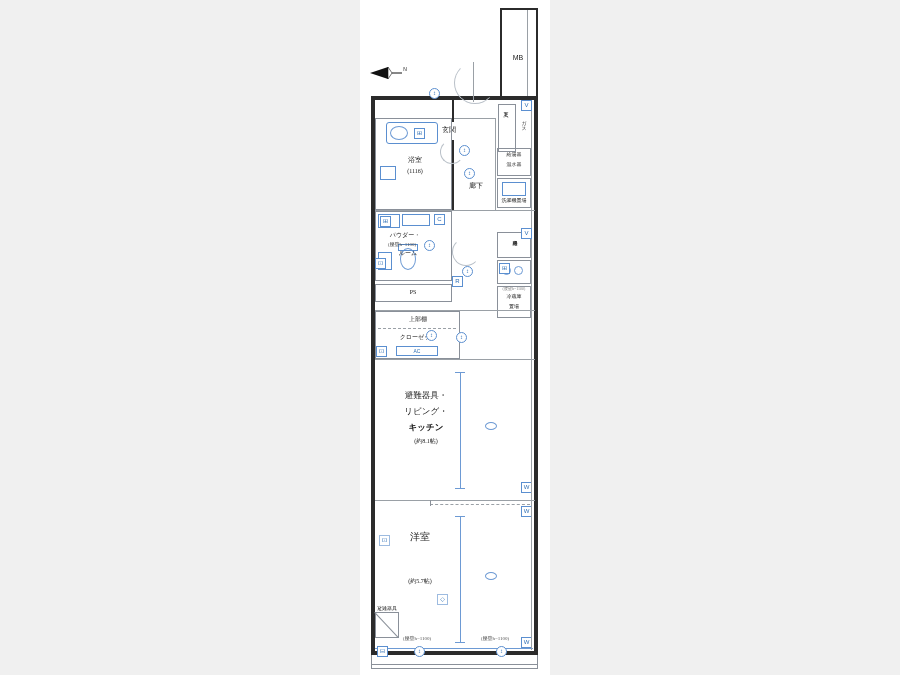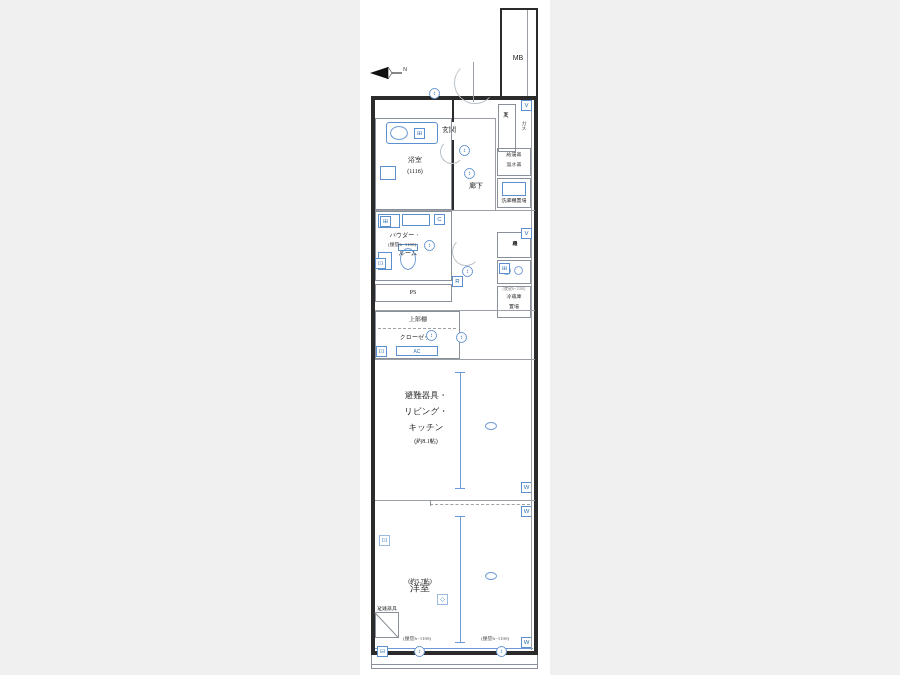--- a/index.html
+++ b/index.html
@@ -258,36 +258,36 @@
   <div class="lbl xsmall" style="left:384px; top:334px; width:68px;">クローゼット</div>
   <div class="bluestroke" style="left:396px; top:346px; width:42px; height:10px;"></div>
   <div class="lbl sans tiny blue" style="left:396px; top:348px; width:42px;">AC</div>
   <div class="smark" style="left:376px; top:346px;">⊡</div>
   <div class="cmark" style="left:456px; top:332px;">↕</div>
   <div class="cmark" style="left:426px; top:330px;">↕</div>
 
   <div class="thin" style="left:375px; top:359px; width:160px; height:1px;"></div>
   <div class="lbl med" style="left:378px; top:390px; width:96px;">避難器具・</div>
   <div class="lbl med" style="left:378px; top:406px; width:96px;">リビング・</div>
-  <div class="lbl med" style="left:378px; top:422px; width:96px;">キッチン</div>
+  <div class="lbl med" style="left:378px; top:422px; width:96px;font-weight:bold;">キッチン</div>
   <div class="lbl xsmall" style="left:378px; top:438px; width:96px;">(約8.1帖)</div>
 
   <div class="blue-v" style="left:460px; top:372px; height:116px;"></div>
   <div class="blue-h" style="left:455px; top:372px; width:10px;"></div>
   <div class="blue-h" style="left:455px; top:488px; width:10px;"></div>
   <div class="oval" style="left:485px; top:422px; width:12px; height:8px;"></div>
 
   <div class="smark" style="left:521px; top:482px;">W</div>
   <div class="smark" style="left:521px; top:506px;">W</div>
   <div class="blue-v" style="left:531px; top:476px; height:30px;"></div>
 
   <div class="thin" style="left:375px; top:500px; width:160px; height:1px;"></div>
   <div class="dashed-h" style="left:430px; top:504px; width:100px;"></div>
   <div class="solid-v" style="left:430px; top:500px; height:6px;"></div>
-  <div class="lbl big" style="left:384px; top:582px; width:72px;">洋室</div>
+  <div class="lbl big" style="left:384px; top:531px; width:72px;">洋室</div>
   <div class="lbl xsmall" style="left:384px; top:578px; width:72px;">(約5.7帖)</div>
   <div class="blue-v" style="left:460px; top:516px; height:126px;"></div>
   <div class="blue-h" style="left:455px; top:516px; width:10px;"></div>
   <div class="blue-h" style="left:455px; top:642px; width:10px;"></div>
   <div class="oval" style="left:485px; top:572px; width:12px; height:8px;"></div>
   <div class="smark" style="left:379px; top:535px; border-color:#9dbbe0;">⊡</div>
   <div class="smark" style="left:437px; top:594px; border-color:#9dbbe0;">◇</div>
 
   <div class="room" style="left:375px; top:612px; width:24px; height:26px;"></div>
   <div class="solid-h" style="left:375px; top:612px; width:34px; transform: rotate(47deg); transform-origin: left top;"></div>

